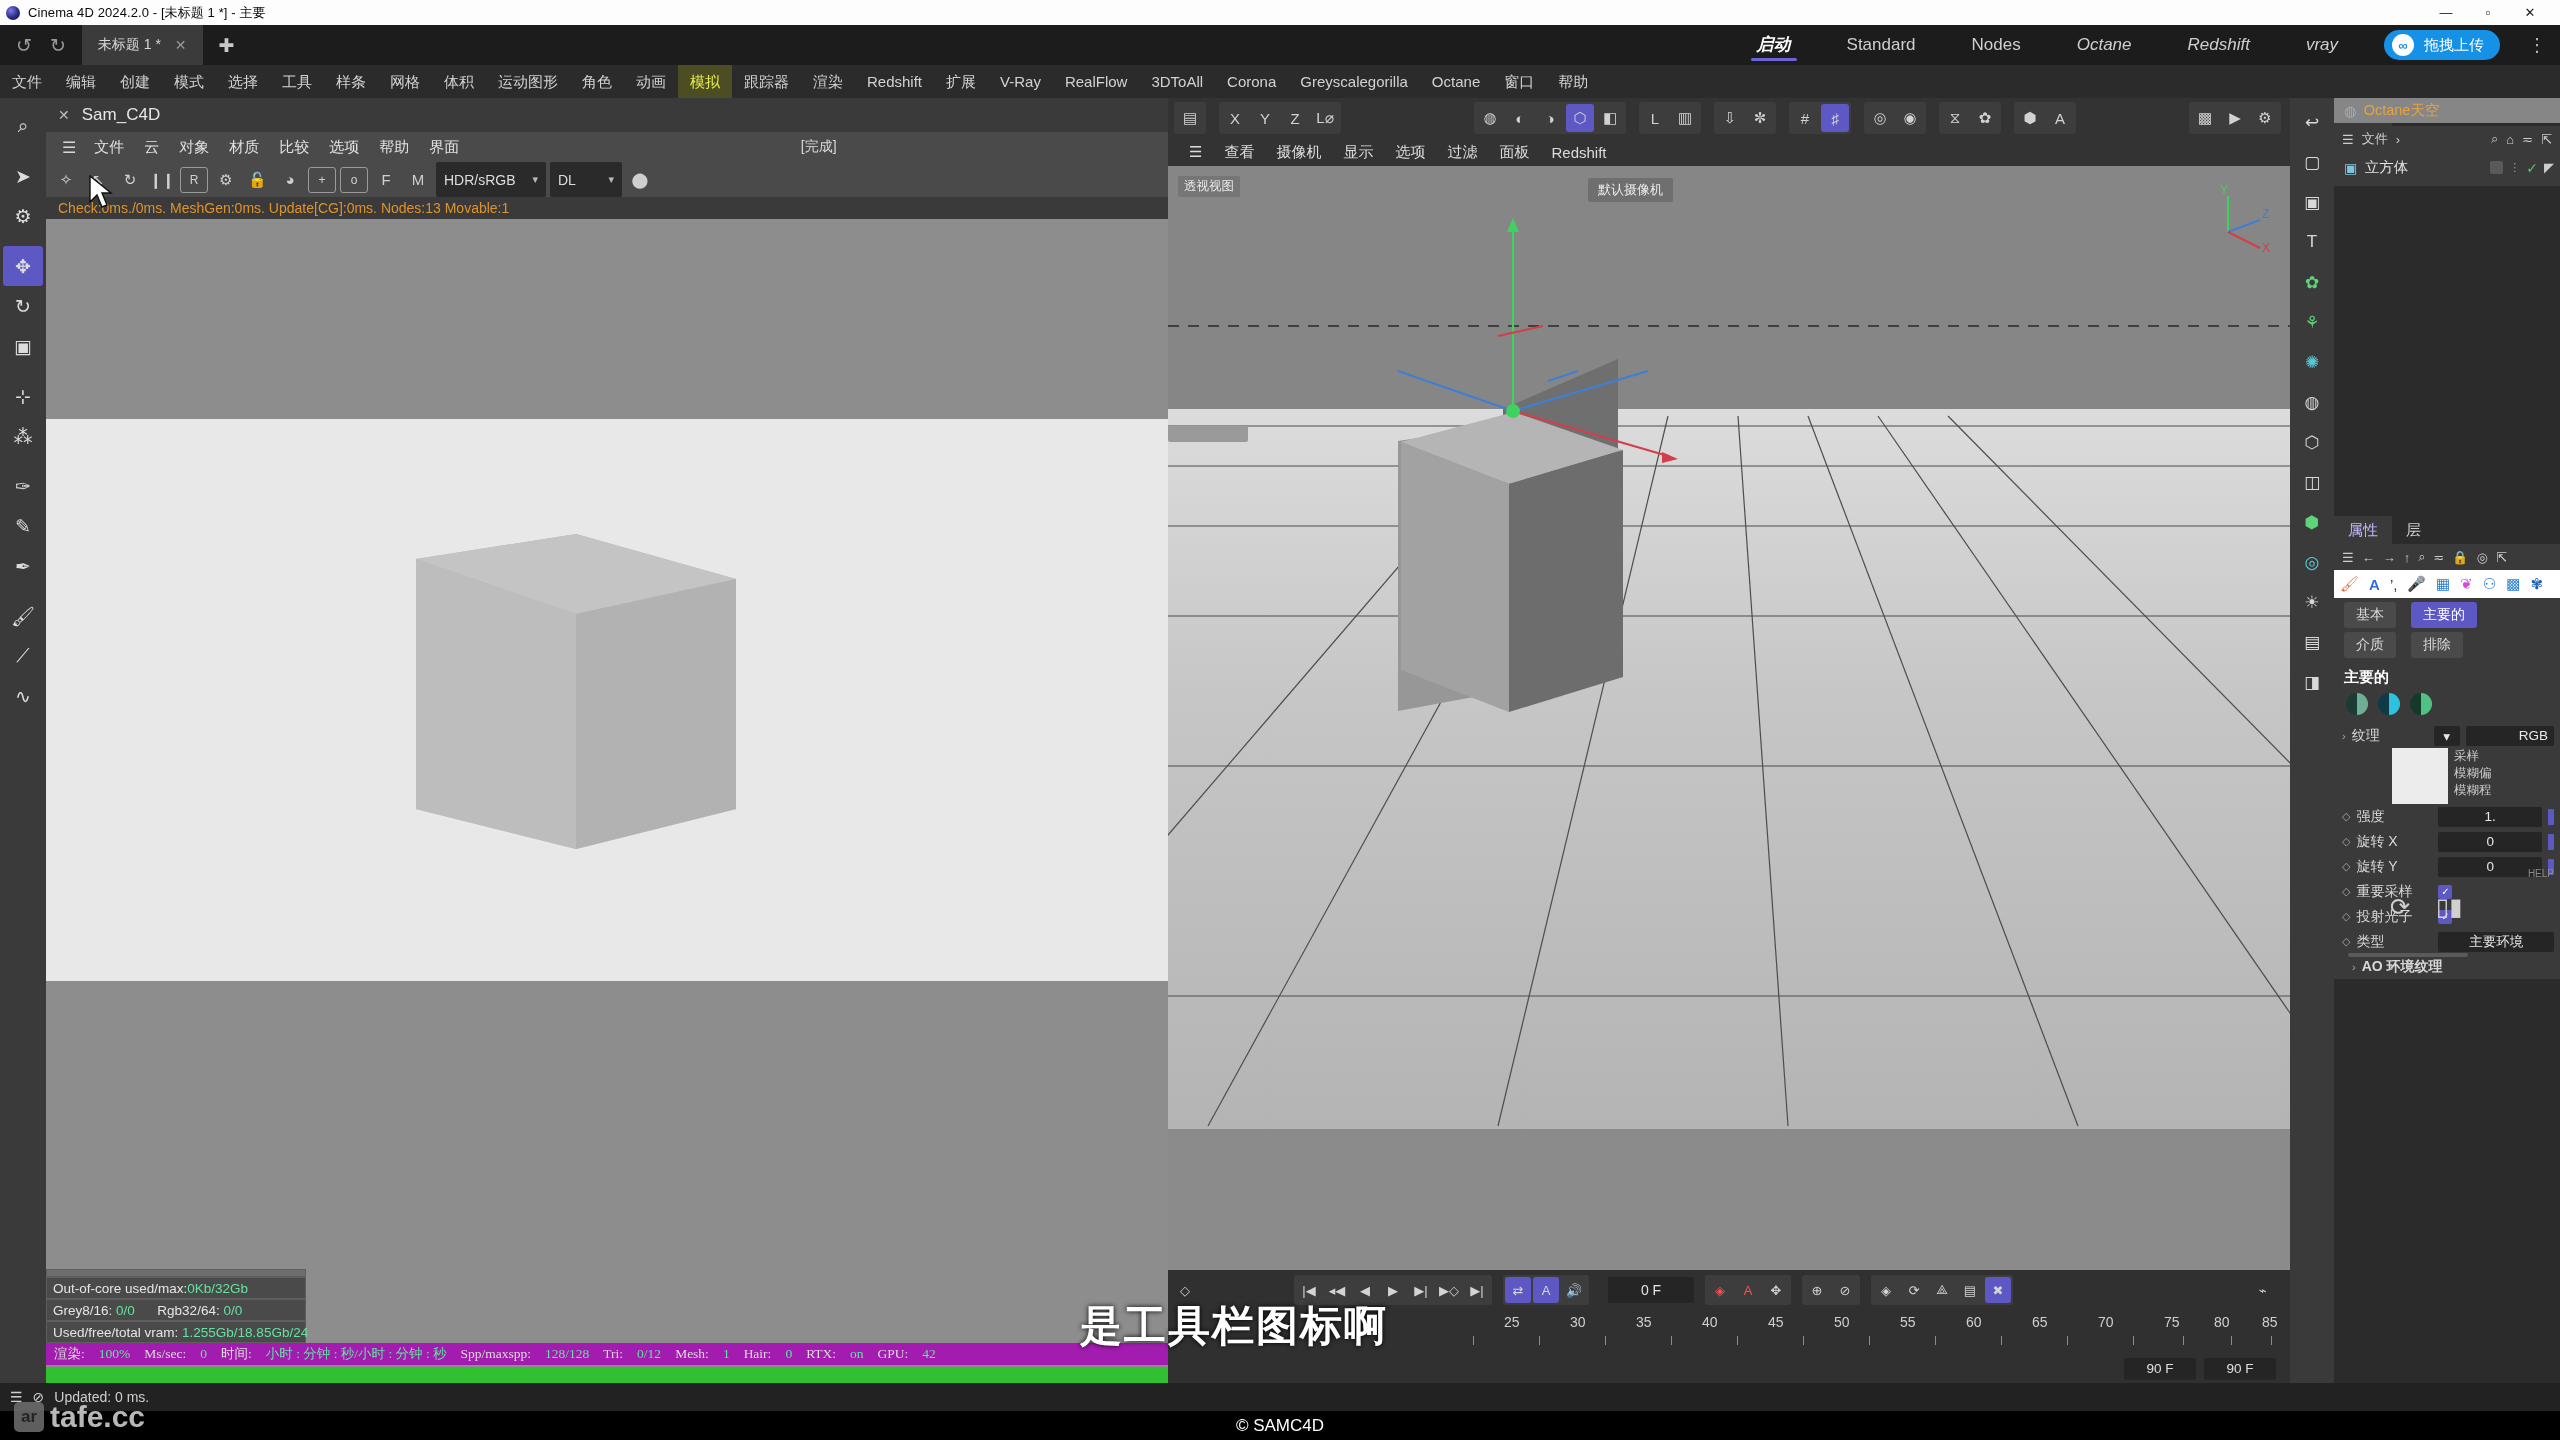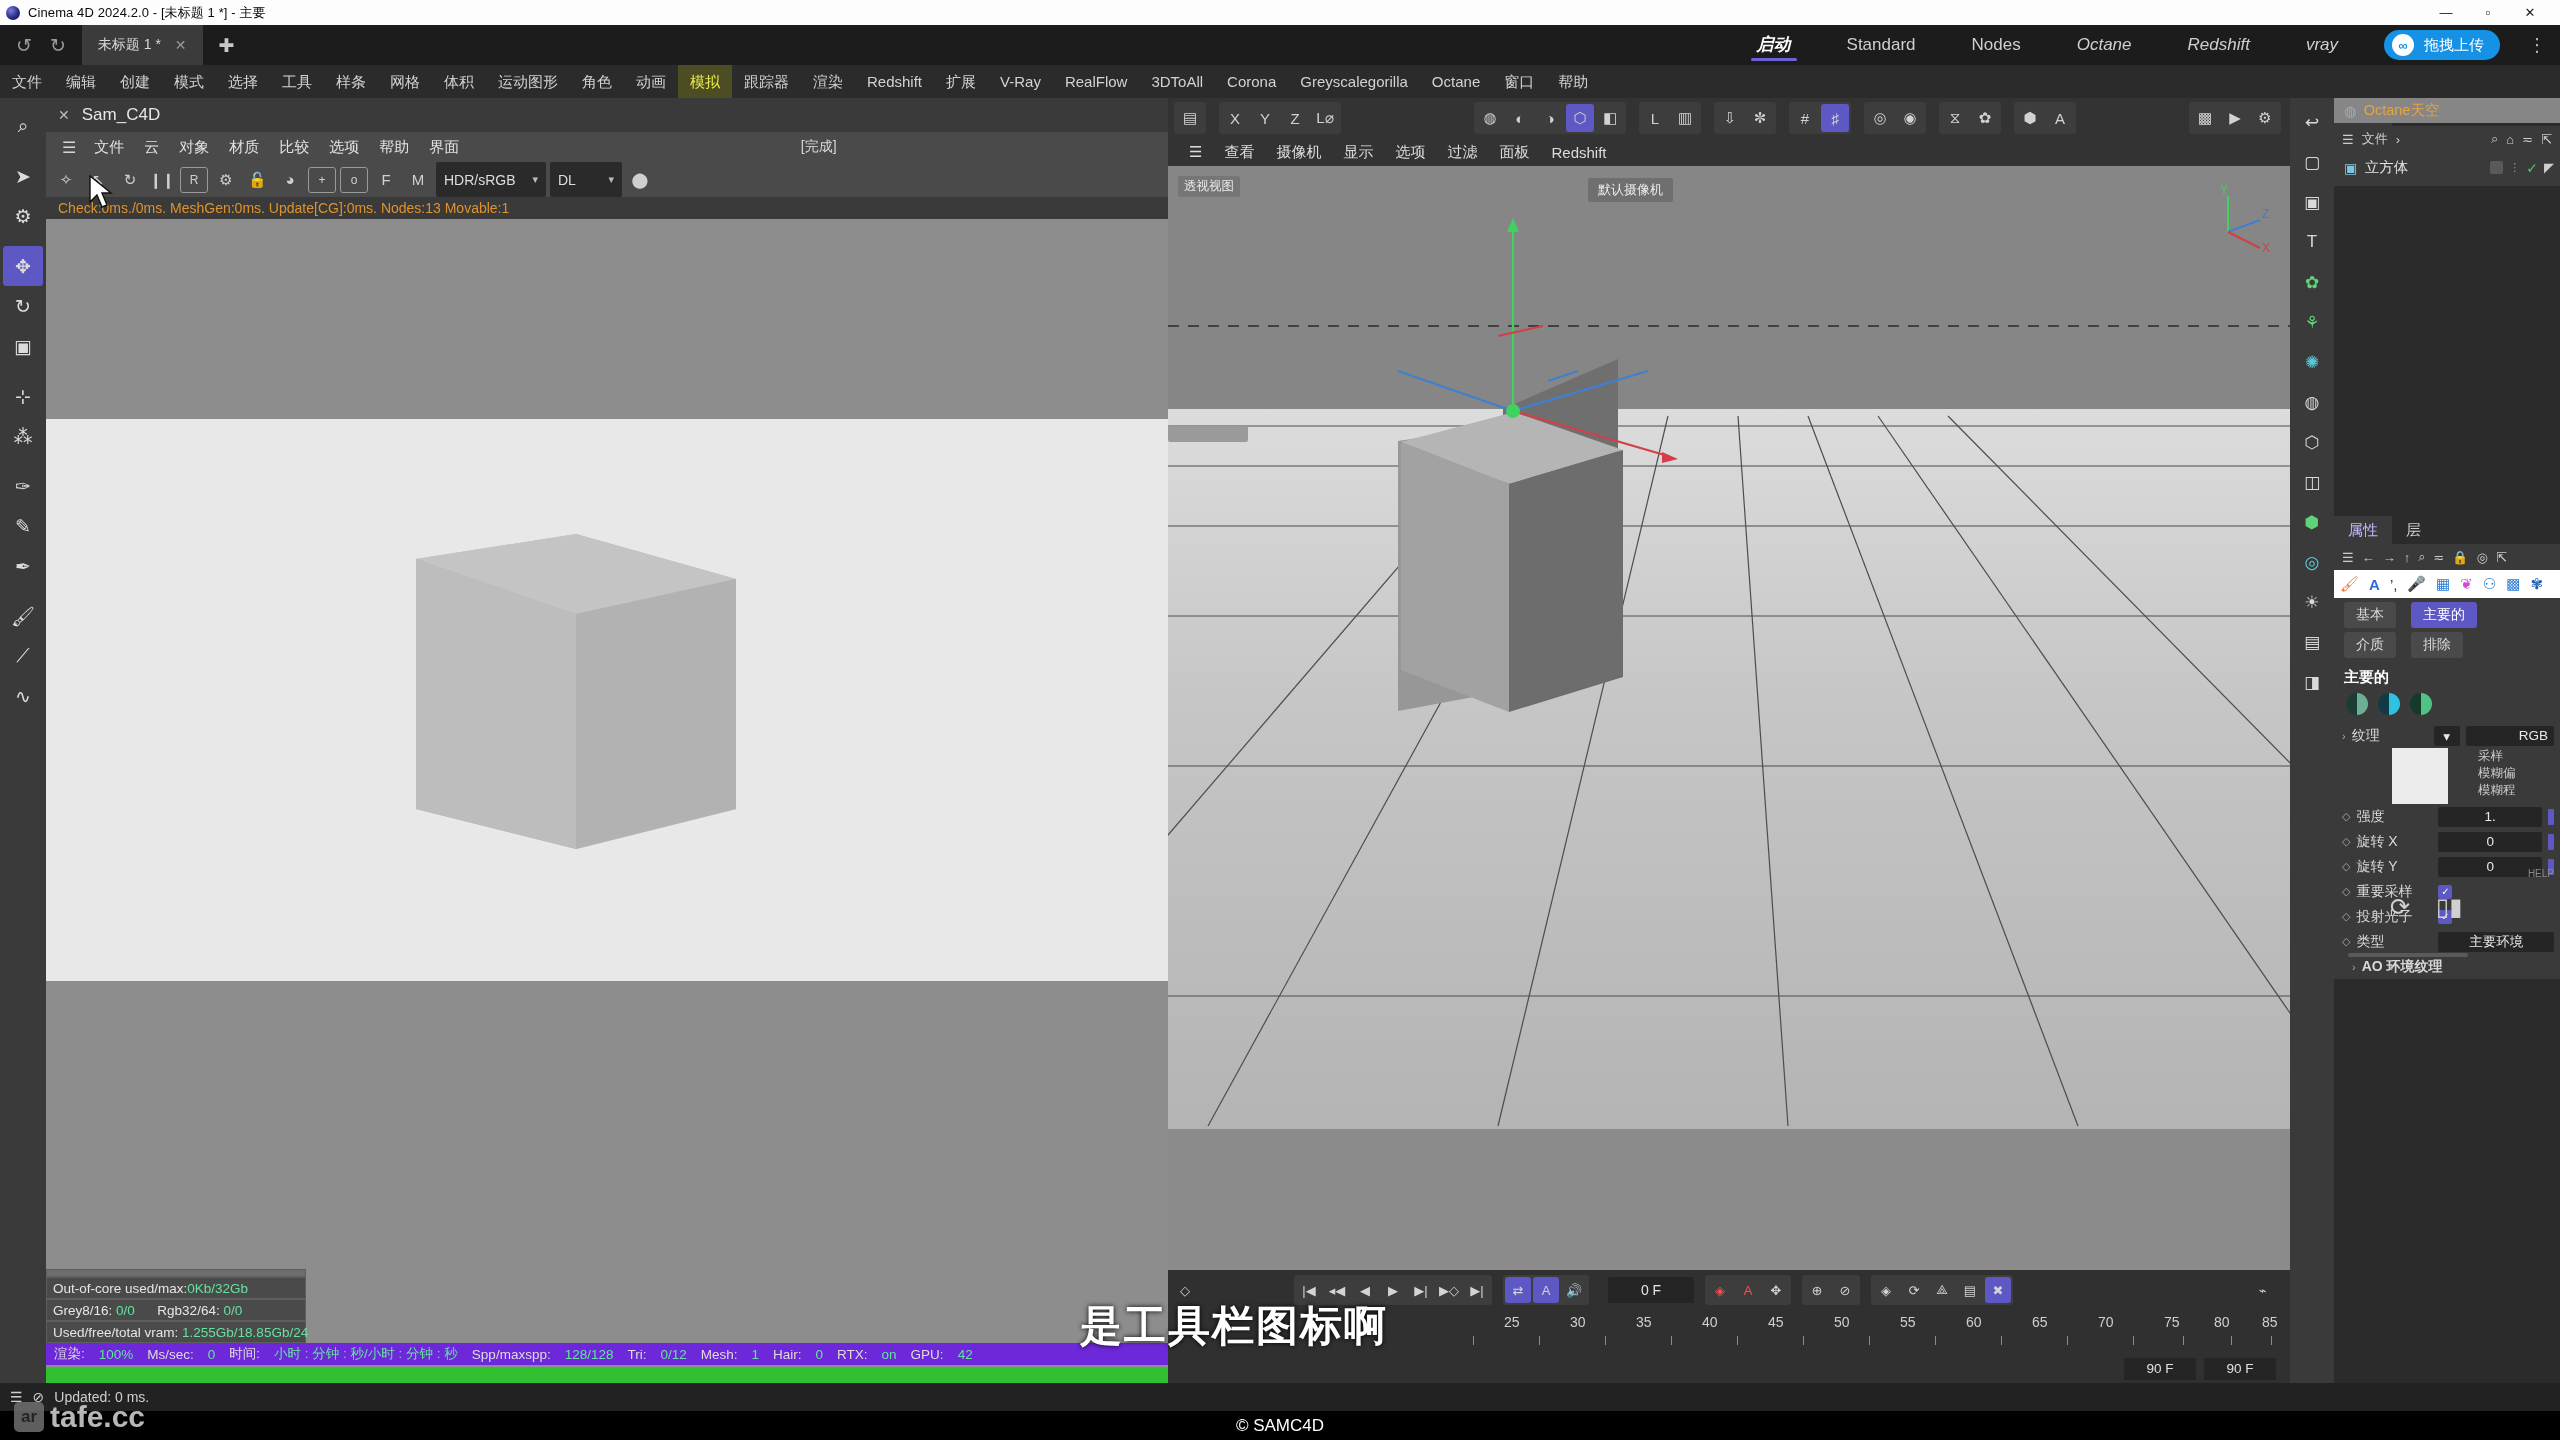--- a/index.html
+++ b/index.html
@@ -80,21 +80,21 @@
   .render-area { position:absolute; left:0; top:0; width:1122px; height:880px; background:#8d8d8d; }
   .render-white { position:absolute; left:0; top:200px; width:1122px; height:562px; background:#e8e8e8; }
   .cube-flat { position:absolute; }
 
   .lp-info { position:absolute; left:0; bottom:40px; width:260px; }
   .lp-info .row { height:22px; line-height:22px; font-size:13.5px; color:#e6e6e6;
                   background:#4a4a4a; border:1px solid #5e5e5e; padding-left:6px; white-space:nowrap;}
   .lp-info .row .g { color:#64e2a0; }
   .lp-info .cap { height:8px; background:#6e6e6e; border:1px solid #5e5e5e; }
   .lp-bot { position:absolute; left:0; bottom:18px; width:1208px; height:22px;
-            background:#6d28d9; display:flex; align-items:center; font-size:13.5px; color:#dcdcdc; }
+            background:#a21caf; display:flex; align-items:center; font-size:13.5px; color:#dcdcdc;font-family:Liberation Serif, serif; }
   .lp-bot span { margin-right:14px; }
   .lp-bot .g { color:#64e2a0; }
   .lp-bar { position:absolute; left:0; bottom:0; width:1122px; height:16px; background:#30c030; }
 
   
   .vp { position:absolute; left:1168px; top:0; width:1122px; height:1285px; background:#2b2b2b; }
   .vp-tools { height:40px; display:flex; align-items:center; gap:3px; padding-left:6px; background:#333; }
   .vgrp { display:flex; gap:2px; background:#3d3d3d; border-radius:3px; padding:2px; margin-right:10px;}
   .vi { width:28px; height:28px; display:flex; align-items:center; justify-content:center;
         color:#d2d2d2; font-size:15px; border-radius:3px; position:relative;}
@@ -692,21 +692,21 @@
             <span class="acoin" style="background:linear-gradient(90deg,#163a2a 50%,#4fc284 50%)"></span>
           </div>
 
           <div class="prow">
             <span class="di">›</span>
             <span class="lbl">纹理</span>
             <span class="pfield" style="flex:0 0 26px">▾</span>
             <span class="pfield right">RGB</span>
           </div>
 
-          <div style="display:flex;padding-left:58px;gap:24px;">
+          <div style="display:flex;padding-left:58px;">
             <span class="swatch"></span>
             <div style="margin-left:6px;">
               <div class="minitxt">采样</div>
               <div class="minitxt">模糊偏</div>
               <div class="minitxt">模糊程</div>
             </div>
           </div>
 
           <div class="prow">
             <span class="di">◇</span>

